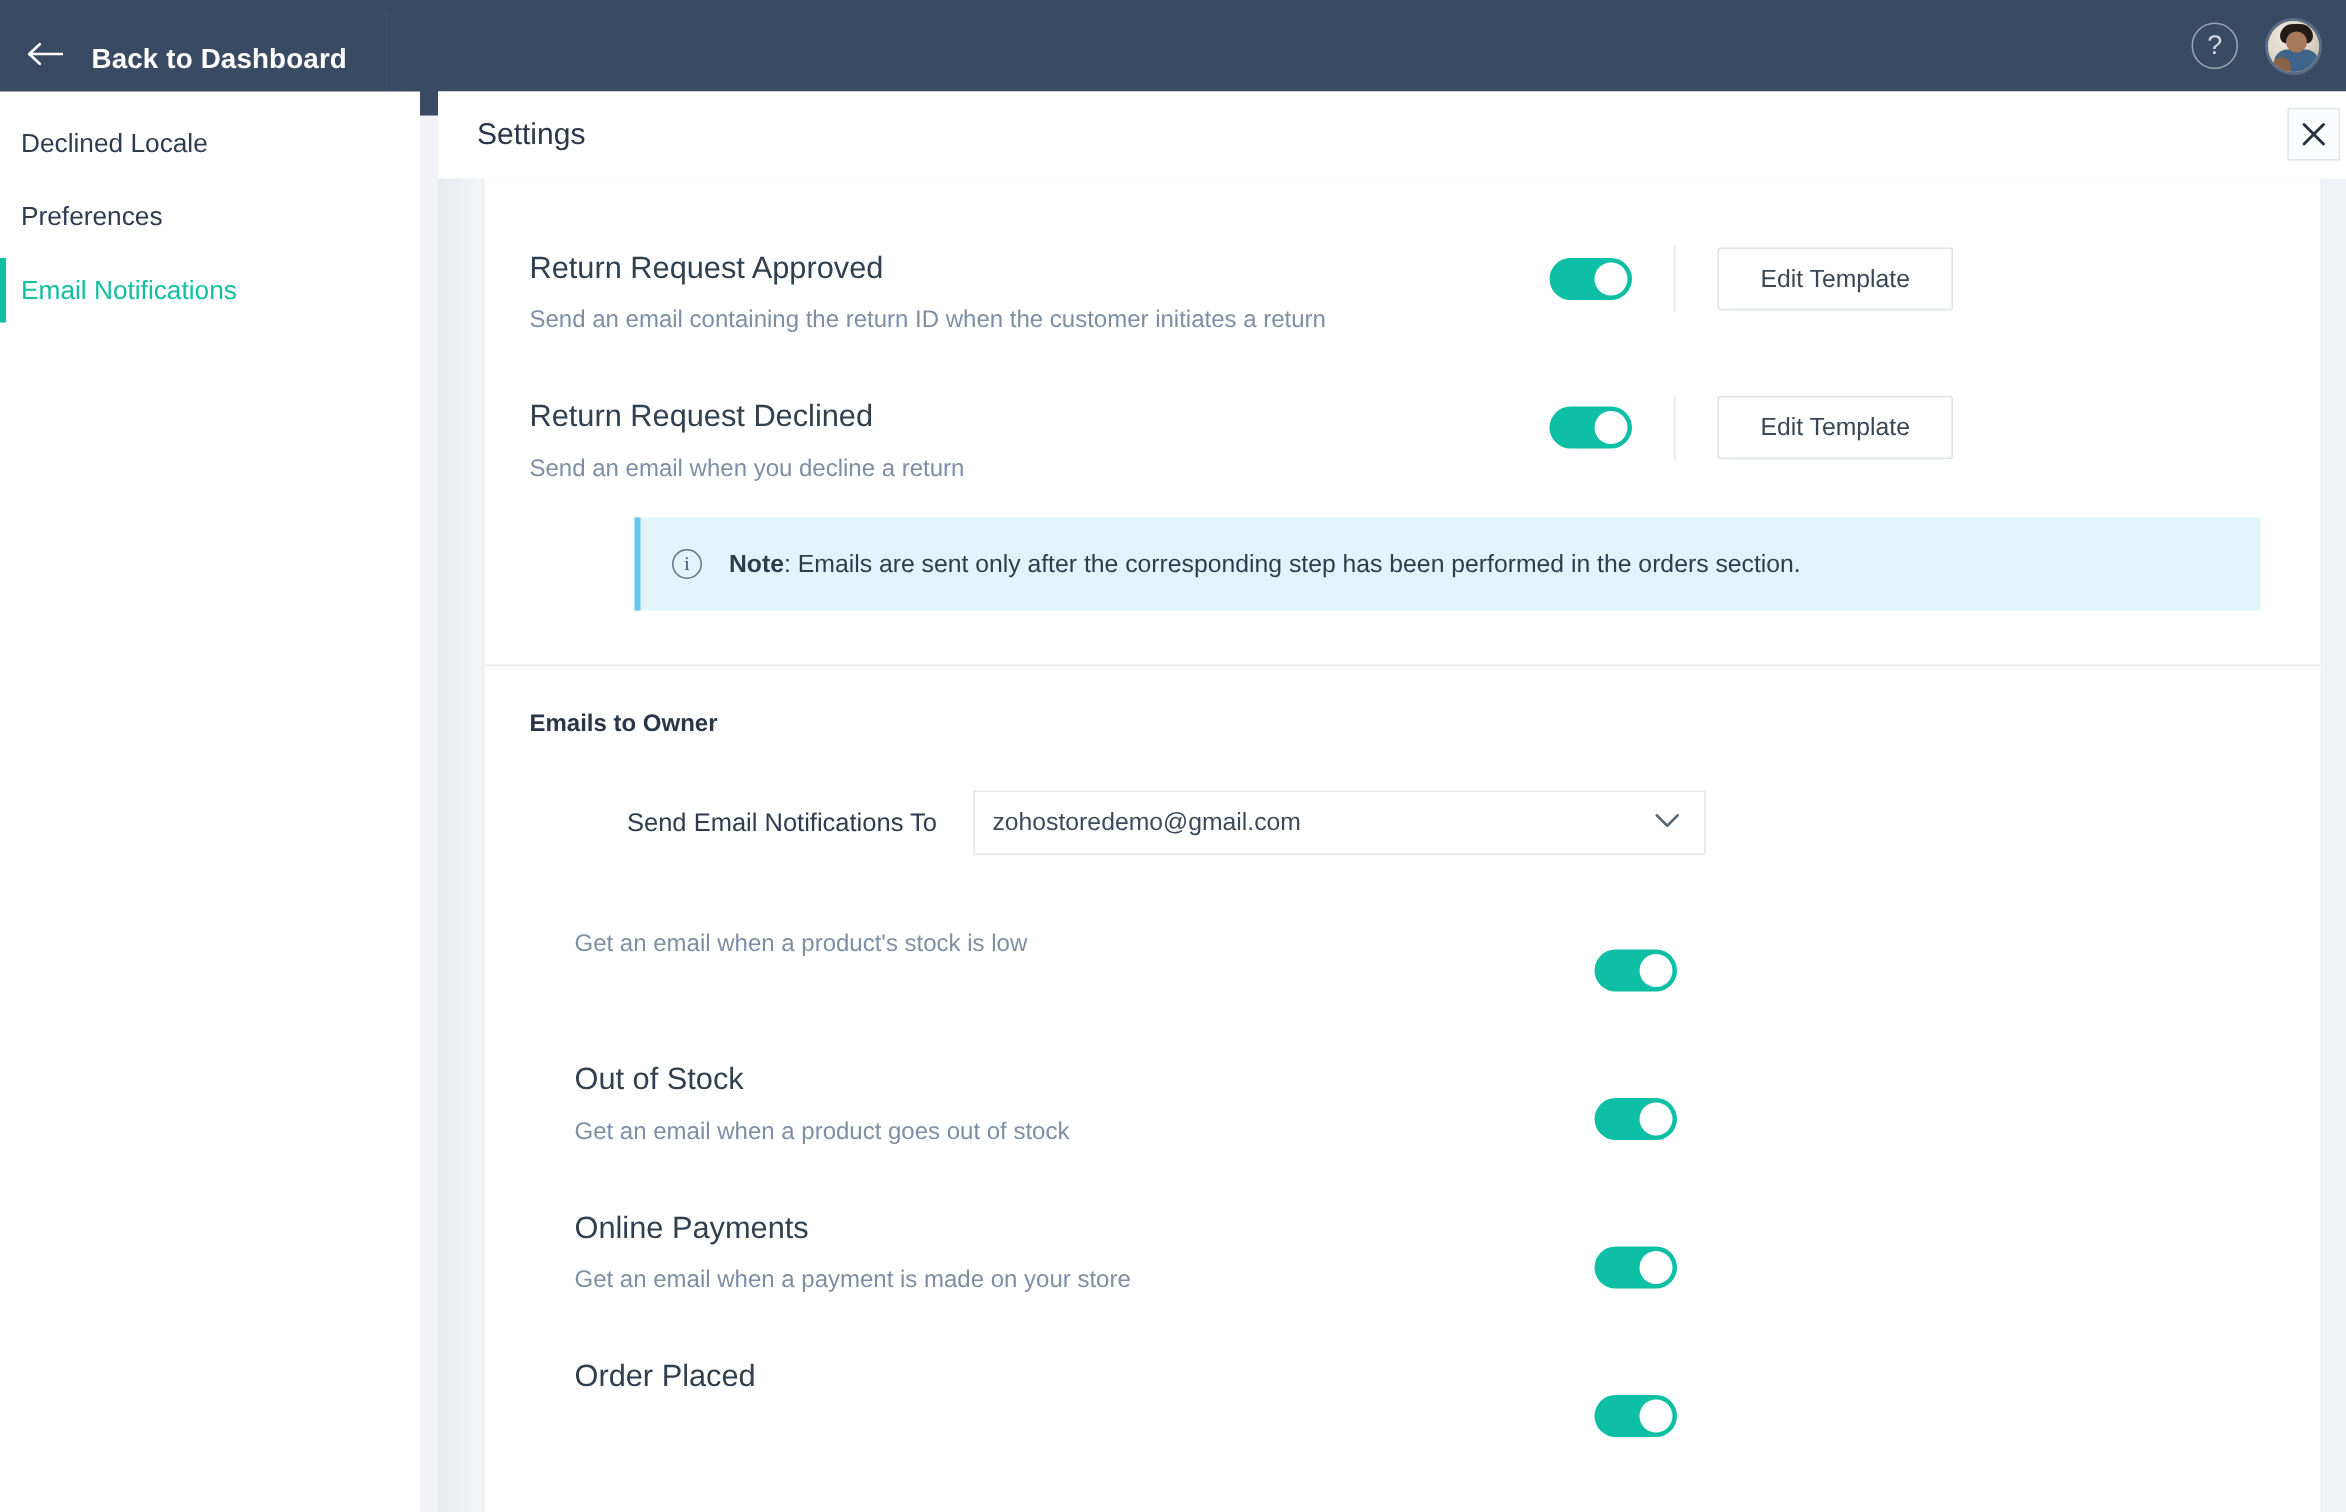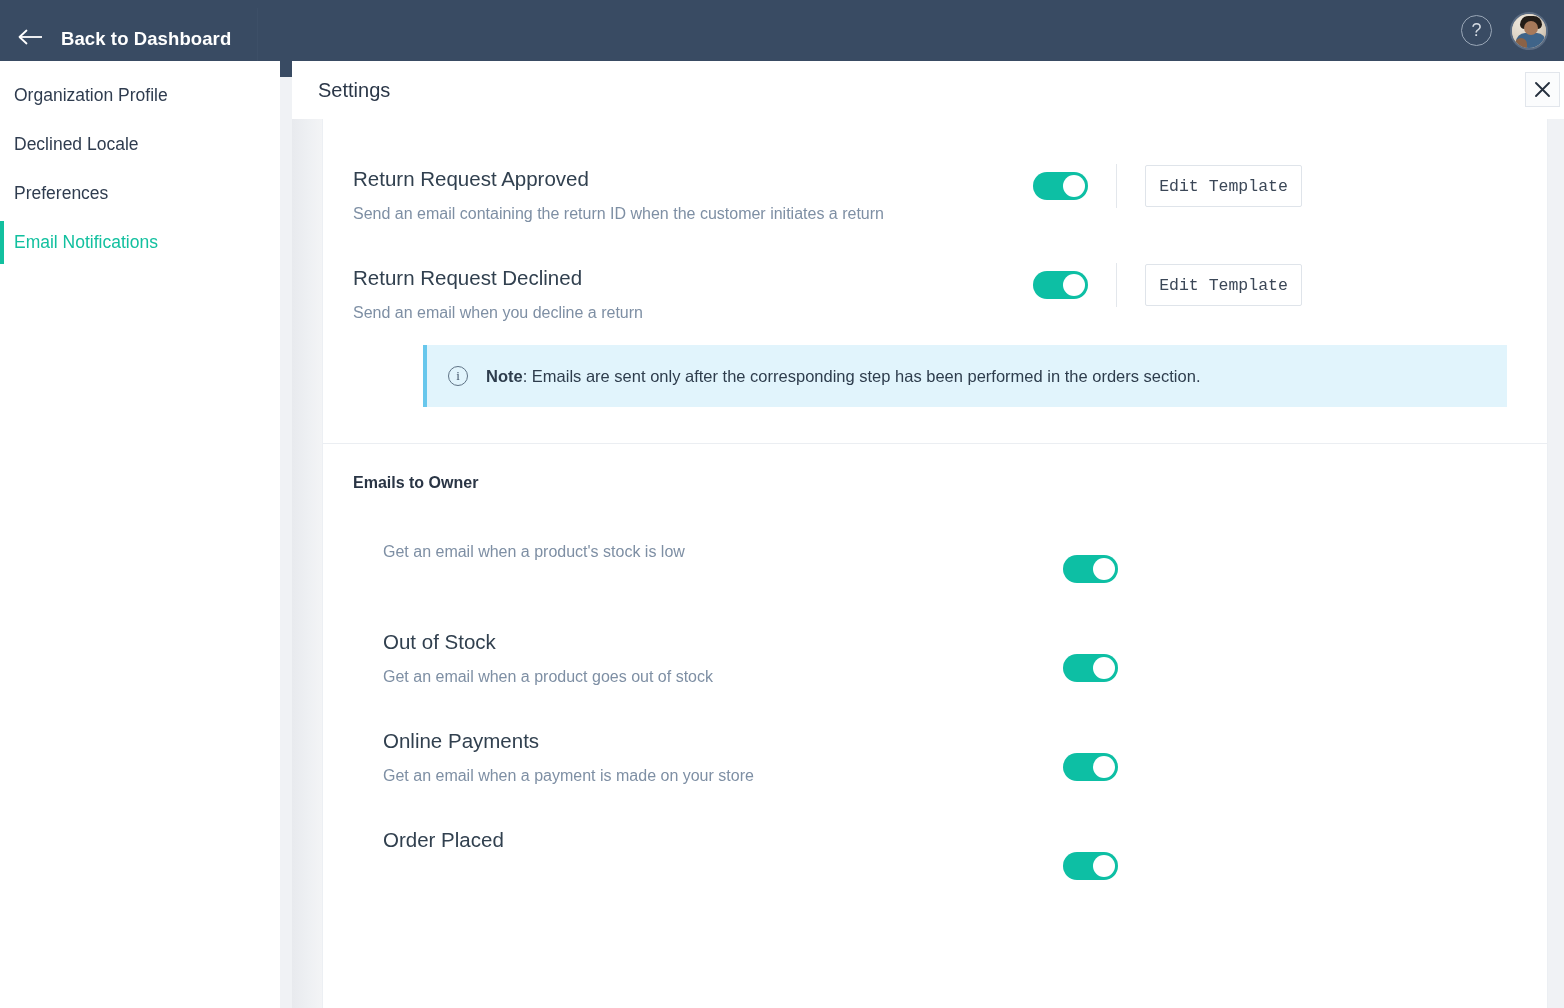--- a/index.html
+++ b/index.html
@@ -192,21 +192,21 @@
   }
   .vdiv {
     width: 1px; height: 44px;
     background: #e3e7ec;
     margin: 0 28px;
   }
   .edit-btn {
     width: 157px; height: 42px;
     border: 1px solid #dfe4ea;
     background: #ffffff;
-    font-family: Liberation Mono, monospace;
+    font-family: Liberation Sans, sans-serif;
     font-size: 16.5px;
     color: #3b4757;
     border-radius: 2px;
     cursor: pointer;
   }
 
   
   .note {
     margin: 16px 0 0 100px;
     width: 1084px;
@@ -305,23 +305,20 @@
       <span class="av-body"></span>
       <span class="av-hair"></span>
       <span class="av-face"></span>
       <span class="av-arm"></span>
     </div>
   </div>
 </div>
 
 <div class="sidebar">
   <div class="side-item">
-    <span>Organization Profile</span>
-  </div>
-  <div class="side-item">
     <span>Declined Locale</span>
   </div>
   <div class="side-item">
     <span>Preferences</span>
   </div>
   <div class="side-item active">
     <span>Email Notifications</span>
   </div>
 </div>
 
@@ -375,20 +372,31 @@
         <span class="note-text"><b>Note</b><span>: Emails are sent only after the corresponding step has been performed in the orders section.</span></span>
       </div>
 
     </div>
 
     <div class="hr"></div>
 
     <div class="sec-owner">
       <div class="owner-title">Emails to Owner</div>
 
+      <div class="owner-field">
+        <span class="owner-label">Send Email Notifications To</span>
+        <div class="select-box">
+          <span class="select-value">zohostoredemo@gmail.com</span>
+          <span>
+            <svg width="17" height="11" viewBox="0 0 17 11">
+              <path d="M1.5 1.5 L8.5 8.5 L15.5 1.5" stroke="#5b6776" stroke-width="1.7" fill="none" stroke-linecap="round" stroke-linejoin="round"></path>
+            </svg>
+          </span>
+        </div>
+      </div>
 
       <div class="owner-list">
 
         <div class="owner-row">
           <div class="owner-texts">
             <div class="notif-desc">Get an email when a product's stock is low</div>
           </div>
           <div class="owner-toggle-cell">
             <div class="toggle">
               <span class="knob"></span>

